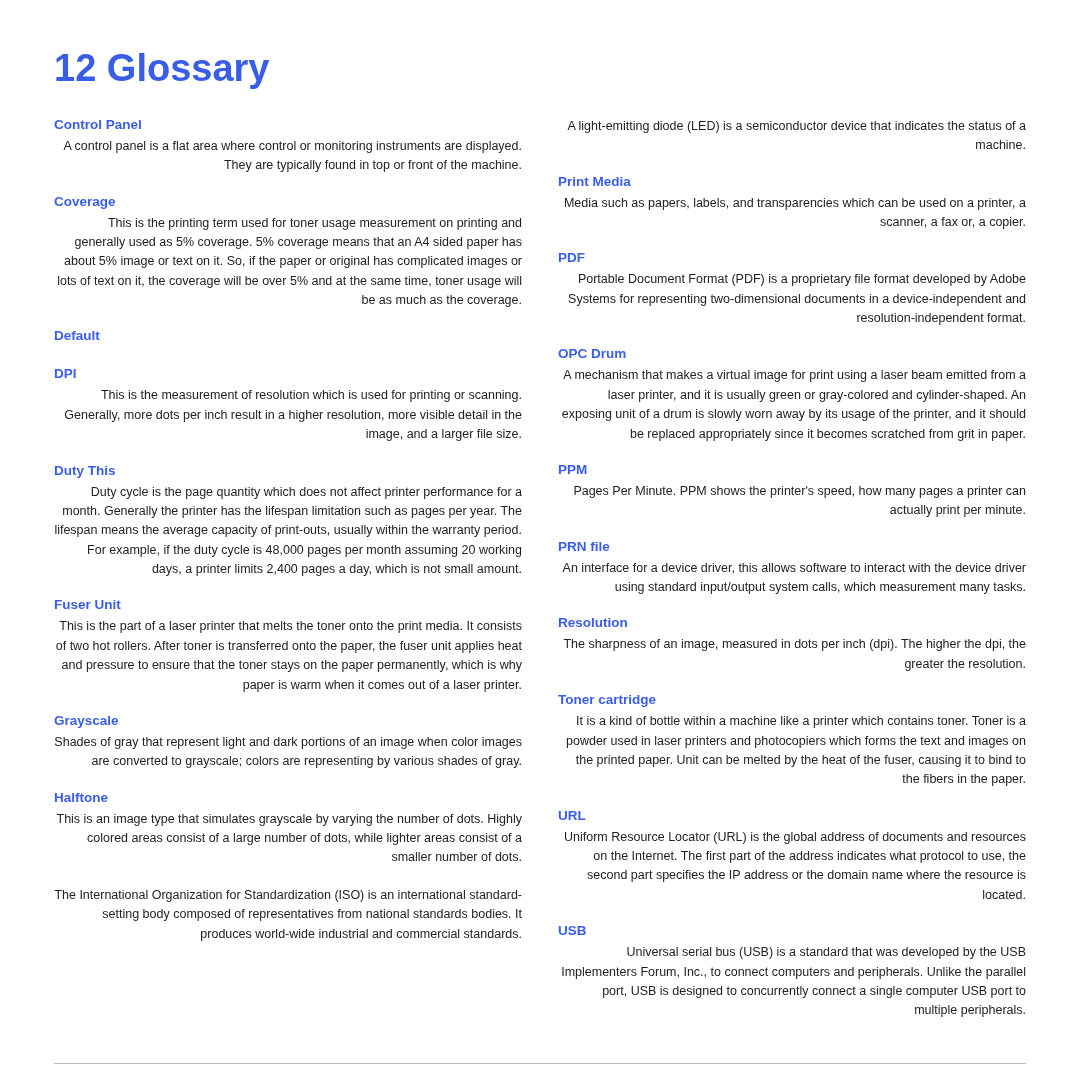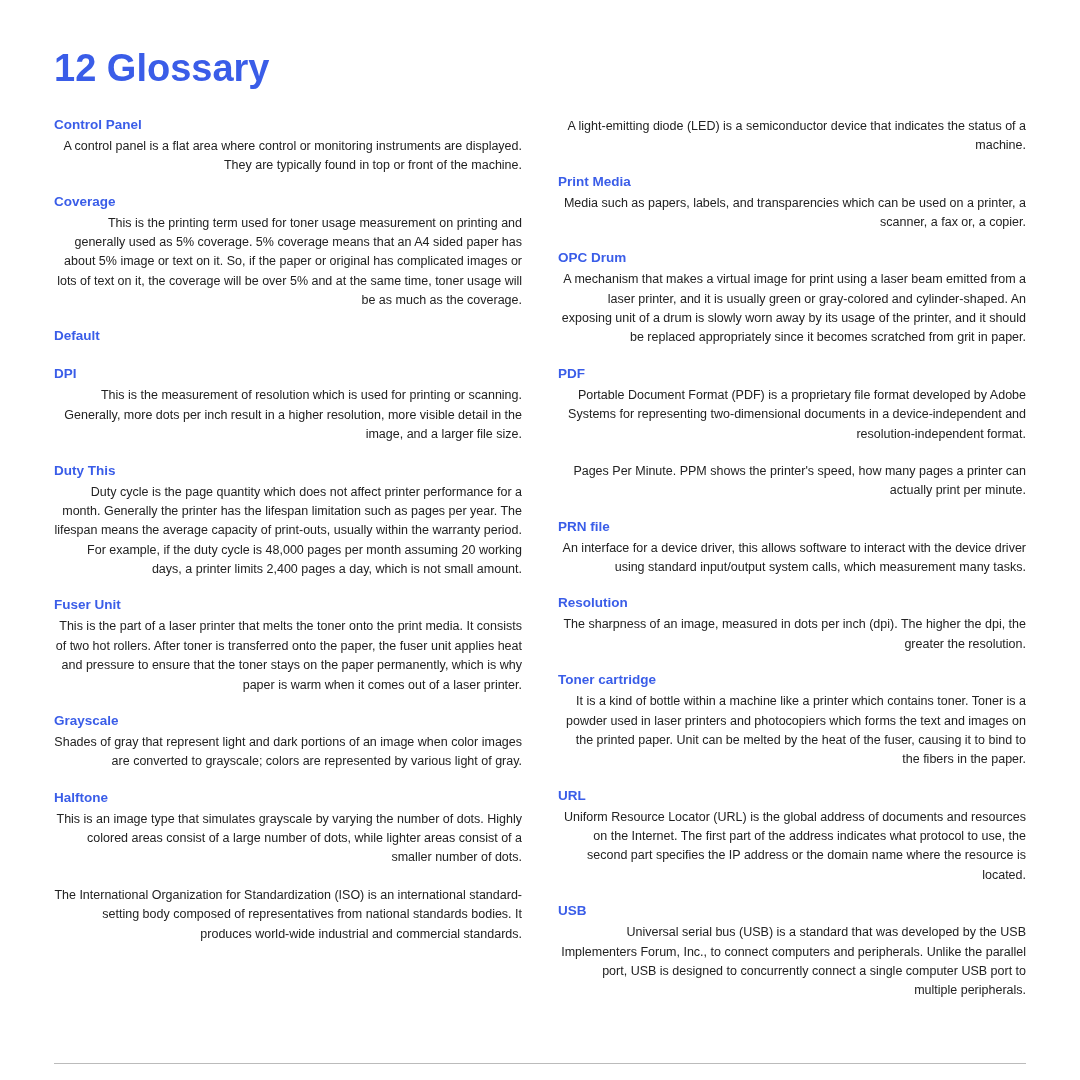--- a/index.html
+++ b/index.html
@@ -98,47 +98,48 @@
         <div class="term-block">
           <div class="term-title">Duty This</div>
           <div class="term-desc">Duty cycle is the page quantity which does not affect printer performance for a month. Generally the printer has the lifespan limitation such as pages per year. The lifespan means the average capacity of print-outs, usually within the warranty period. For example, if the duty cycle is 48,000 pages per month assuming 20 working days, a printer limits 2,400 pages a day, which is not small amount.</div>
         </div>
         <div class="term-block">
           <div class="term-title">Fuser Unit</div>
           <div class="term-desc">This is the part of a laser printer that melts the toner onto the print media. It consists of two hot rollers. After toner is transferred onto the paper, the fuser unit applies heat and pressure to ensure that the toner stays on the paper permanently, which is why paper is warm when it comes out of a laser printer.</div>
         </div>
         <div class="term-block">
           <div class="term-title">Grayscale</div>
-          <div class="term-desc">Shades of gray that represent light and dark portions of an image when color images are converted to grayscale; colors are represented by various light of gray.</div>
+          <div class="term-desc">Shades of gray that represent light and dark portions of an image when color images are converted to grayscale; colors are representing by various shades of gray.</div>
         </div>
         <div class="term-block">
           <div class="term-title">Halftone</div>
           <div class="term-desc">This is an image type that simulates grayscale by varying the number of dots. Highly colored areas consist of a large number of dots, while lighter areas consist of a smaller number of dots.</div>
         </div>
         <div class="term-block">
           <div class="term-desc">The International Organization for Standardization (ISO) is an international standard-setting body composed of representatives from national standards bodies. It produces world-wide industrial and commercial standards.</div>
         </div>
       </div>
     <div class="column" id="right-col">
         <div class="term-block">
           <div class="term-desc">A light-emitting diode (LED) is a semiconductor device that indicates the status of a machine.</div>
         </div>
         <div class="term-block">
           <div class="term-title">Print Media</div>
           <div class="term-desc">Media such as papers, labels, and transparencies which can be used on a printer, a scanner, a fax or, a copier.</div>
         </div>
         <div class="term-block">
+          <div class="term-title">PDF</div>
+          <div class="term-desc">Portable Document Format (PDF) is a proprietary file format developed by Adobe Systems for representing two-dimensional documents in a device-independent and resolution-independent format.</div>
+        </div>
+        <div class="term-block">
           <div class="term-title">OPC Drum</div>
           <div class="term-desc">A mechanism that makes a virtual image for print using a laser beam emitted from a laser printer, and it is usually green or gray-colored and cylinder-shaped. An exposing unit of a drum is slowly worn away by its usage of the printer, and it should be replaced appropriately since it becomes scratched from grit in paper.</div>
         </div>
         <div class="term-block">
-          <div class="term-title">PDF</div>
-          <div class="term-desc">Portable Document Format (PDF) is a proprietary file format developed by Adobe Systems for representing two-dimensional documents in a device-independent and resolution-independent format.</div>
-        </div>
-        <div class="term-block">
+          <div class="term-title">PPM</div>
           <div class="term-desc">Pages Per Minute. PPM shows the printer's speed, how many pages a printer can actually print per minute.</div>
         </div>
         <div class="term-block">
           <div class="term-title">PRN file</div>
           <div class="term-desc">An interface for a device driver, this allows software to interact with the device driver using standard input/output system calls, which measurement many tasks.</div>
         </div>
         <div class="term-block">
           <div class="term-title">Resolution</div>
           <div class="term-desc">The sharpness of an image, measured in dots per inch (dpi). The higher the dpi, the greater the resolution.</div>
         </div>

